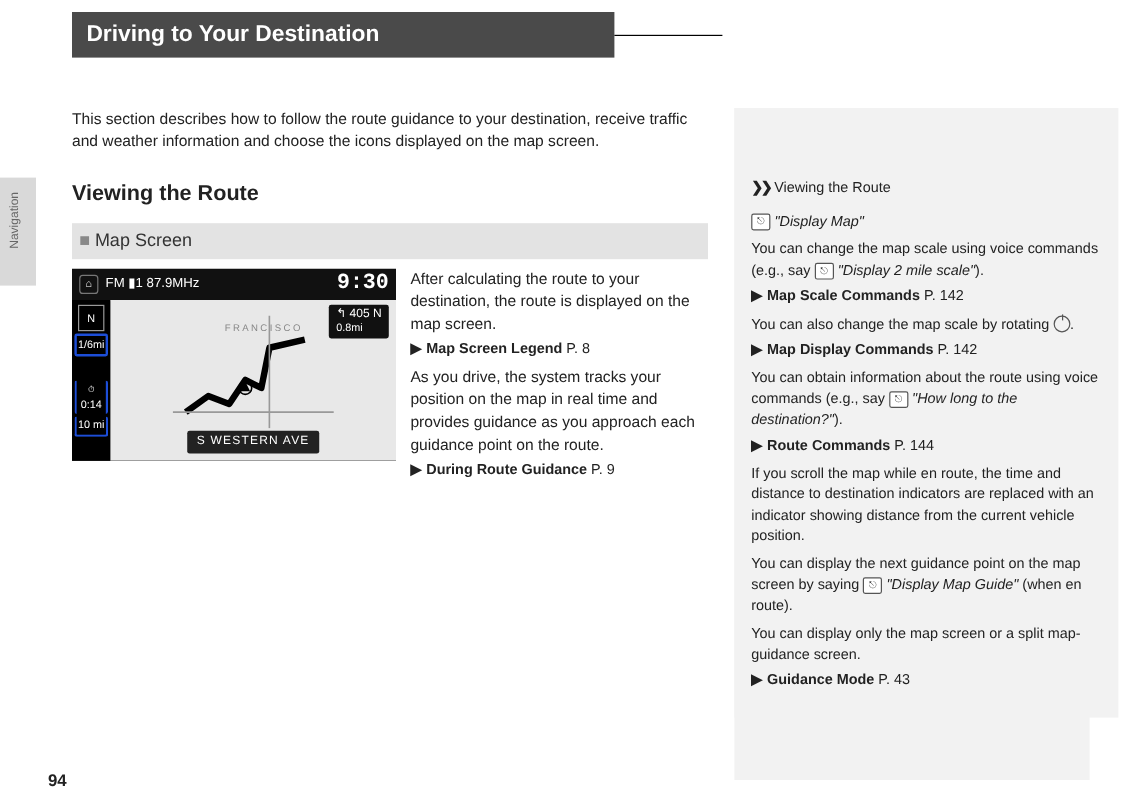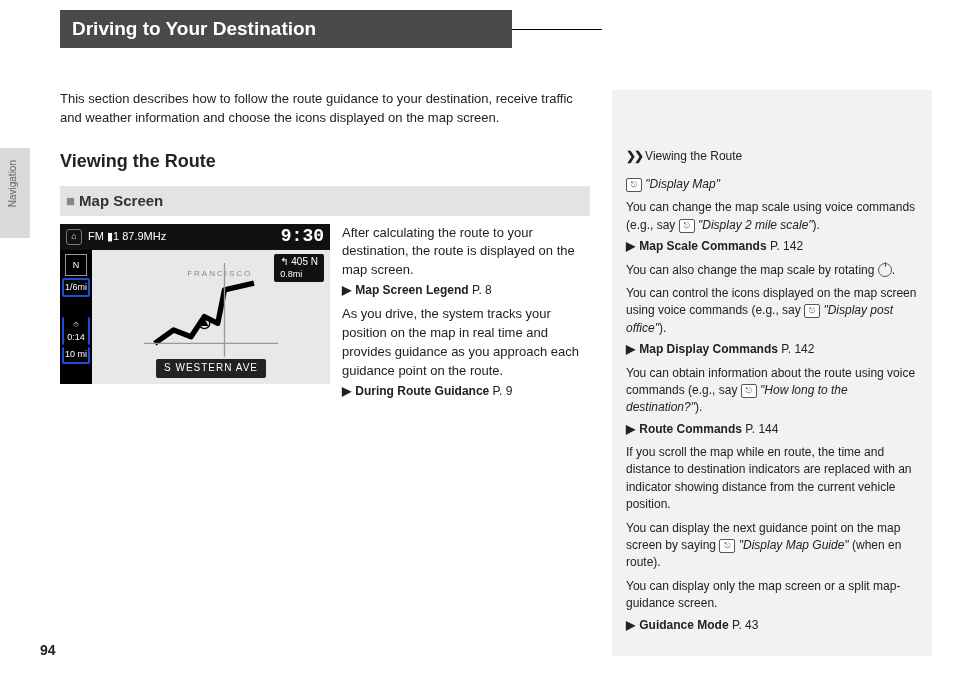--- a/index.html
+++ b/index.html
@@ -63,21 +63,21 @@
   }
   .intro { margin-bottom: 20px; }
   .section-heading {
     font-size: 18px;
     font-weight: bold;
     margin: 15px 0 12px;
   }
   .subheading-bar {
     background: #e3e3e3;
     font-size: 15px;
-    font-weight: bold;
+    font-weight: normal;
     padding: 4px 6px;
     margin-bottom: 8px;
     color: #333;
   }
   .subheading-bar .sq { color:#888; margin-right:4px;}
   .content-row { display:flex; }
   .nav-screenshot {
     width: 270px;
     height: 160px;
     background:#000;
@@ -252,24 +252,20 @@
         <span class="quote">"Display 2 mile scale"</span><span>).</span>
       </p>
       <div class="xref">
         <span class="ico">▶</span><b>Map Scale Commands</b> <span>P. 142</span>
       </div>
 
       <p>
         <span>You can also change the map scale by rotating </span><span class="dial"></span><span>.</span>
       </p>
 
-      <p>
-        <span>You can control the icons displayed on the map screen using voice commands (e.g., say </span><span class="talk">⎋</span>
-        <span class="quote">"Display post office"</span><span>).</span>
-      </p>
       <div class="xref">
         <span class="ico">▶</span><b>Map Display Commands</b> <span>P. 142</span>
       </div>
 
       <p>
         <span>You can obtain information about the route using voice commands (e.g., say </span><span class="talk">⎋</span>
         <span class="quote">"How long to the destination?"</span><span>).</span>
       </p>
       <div class="xref">
         <span class="ico">▶</span><b>Route Commands</b> <span>P. 144</span>

